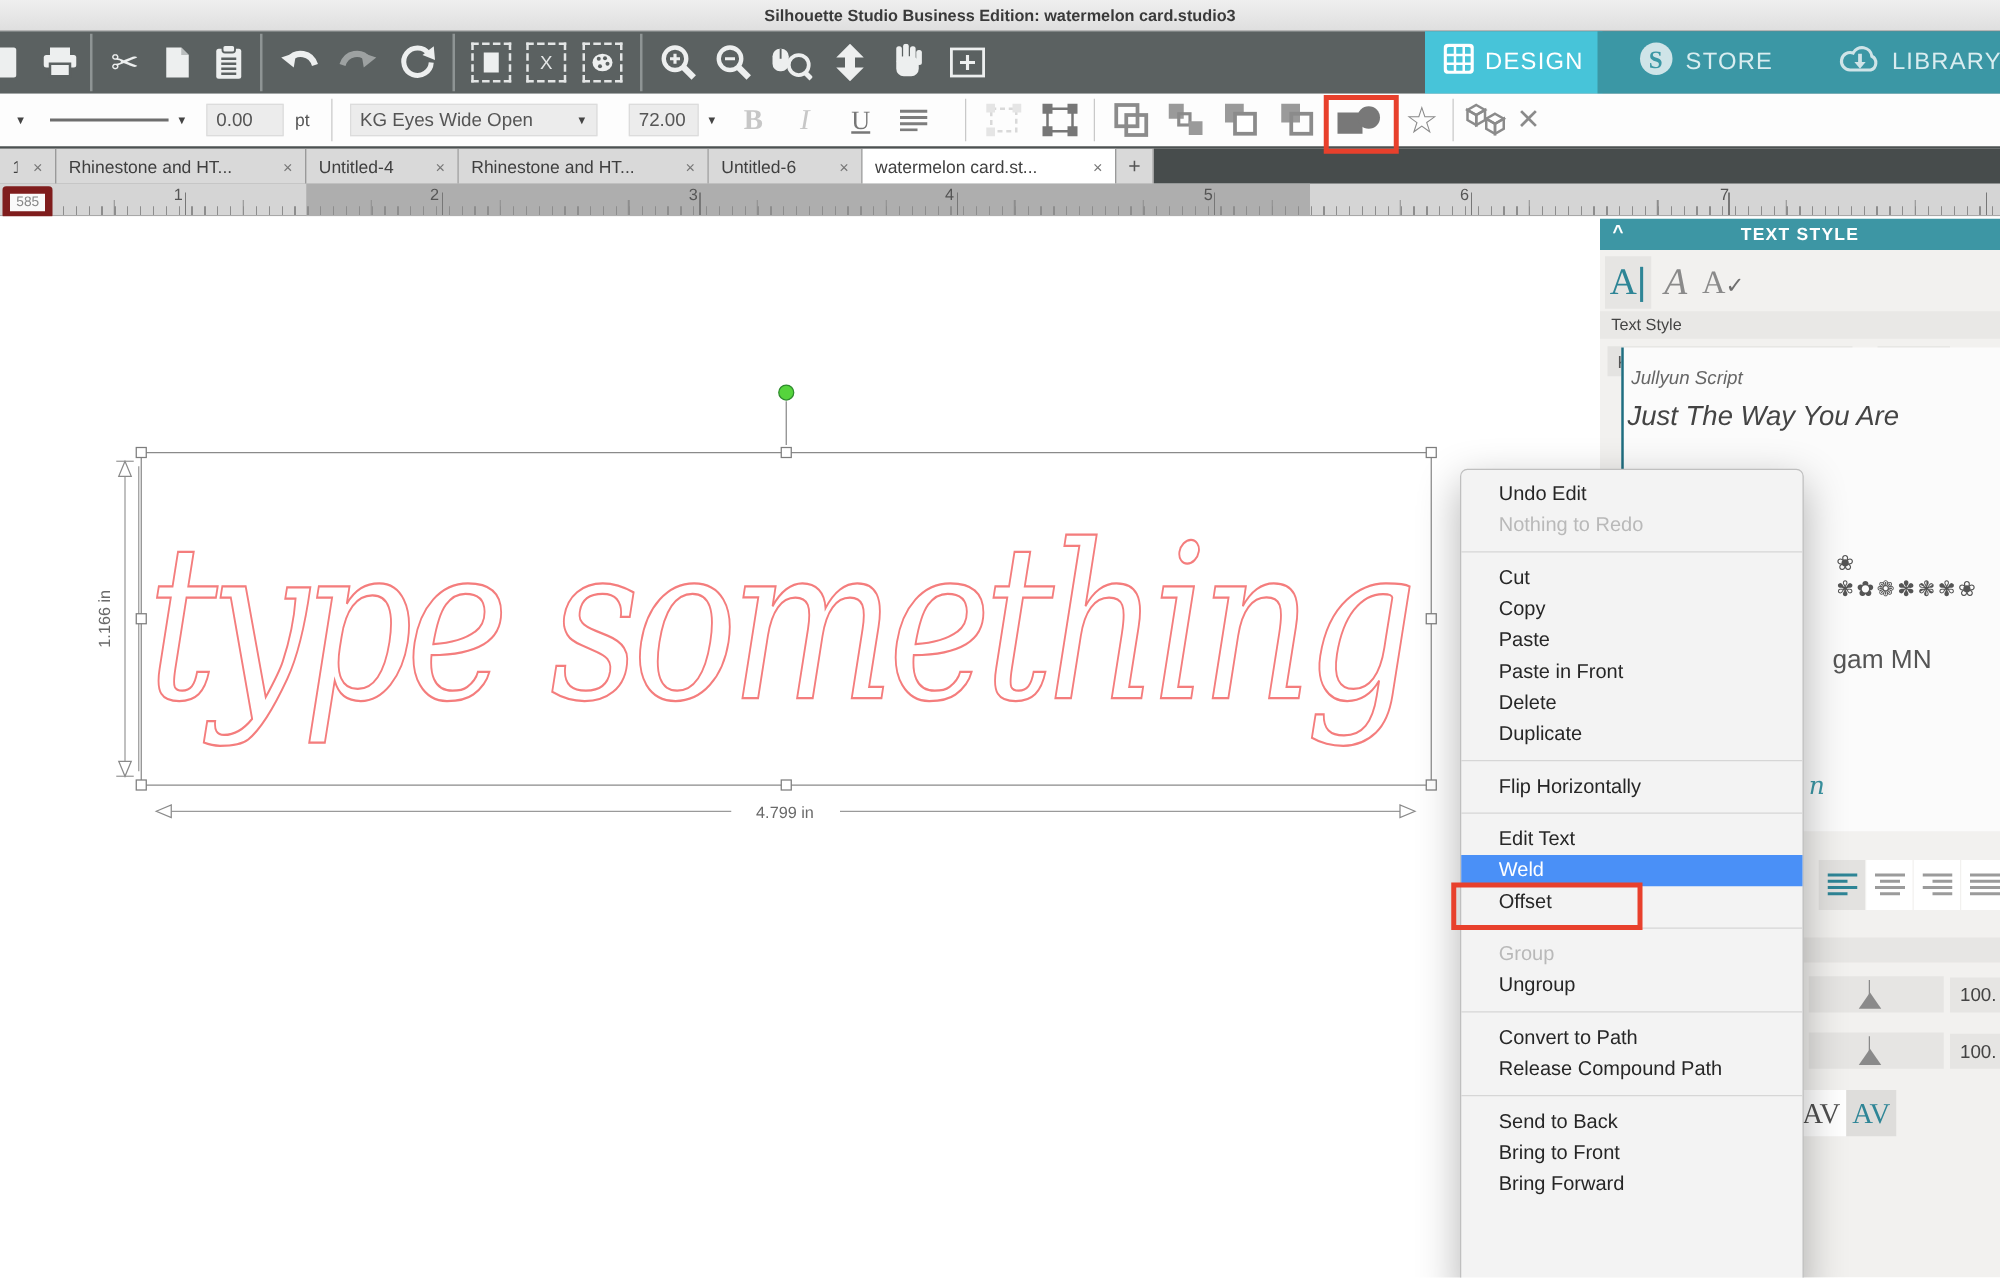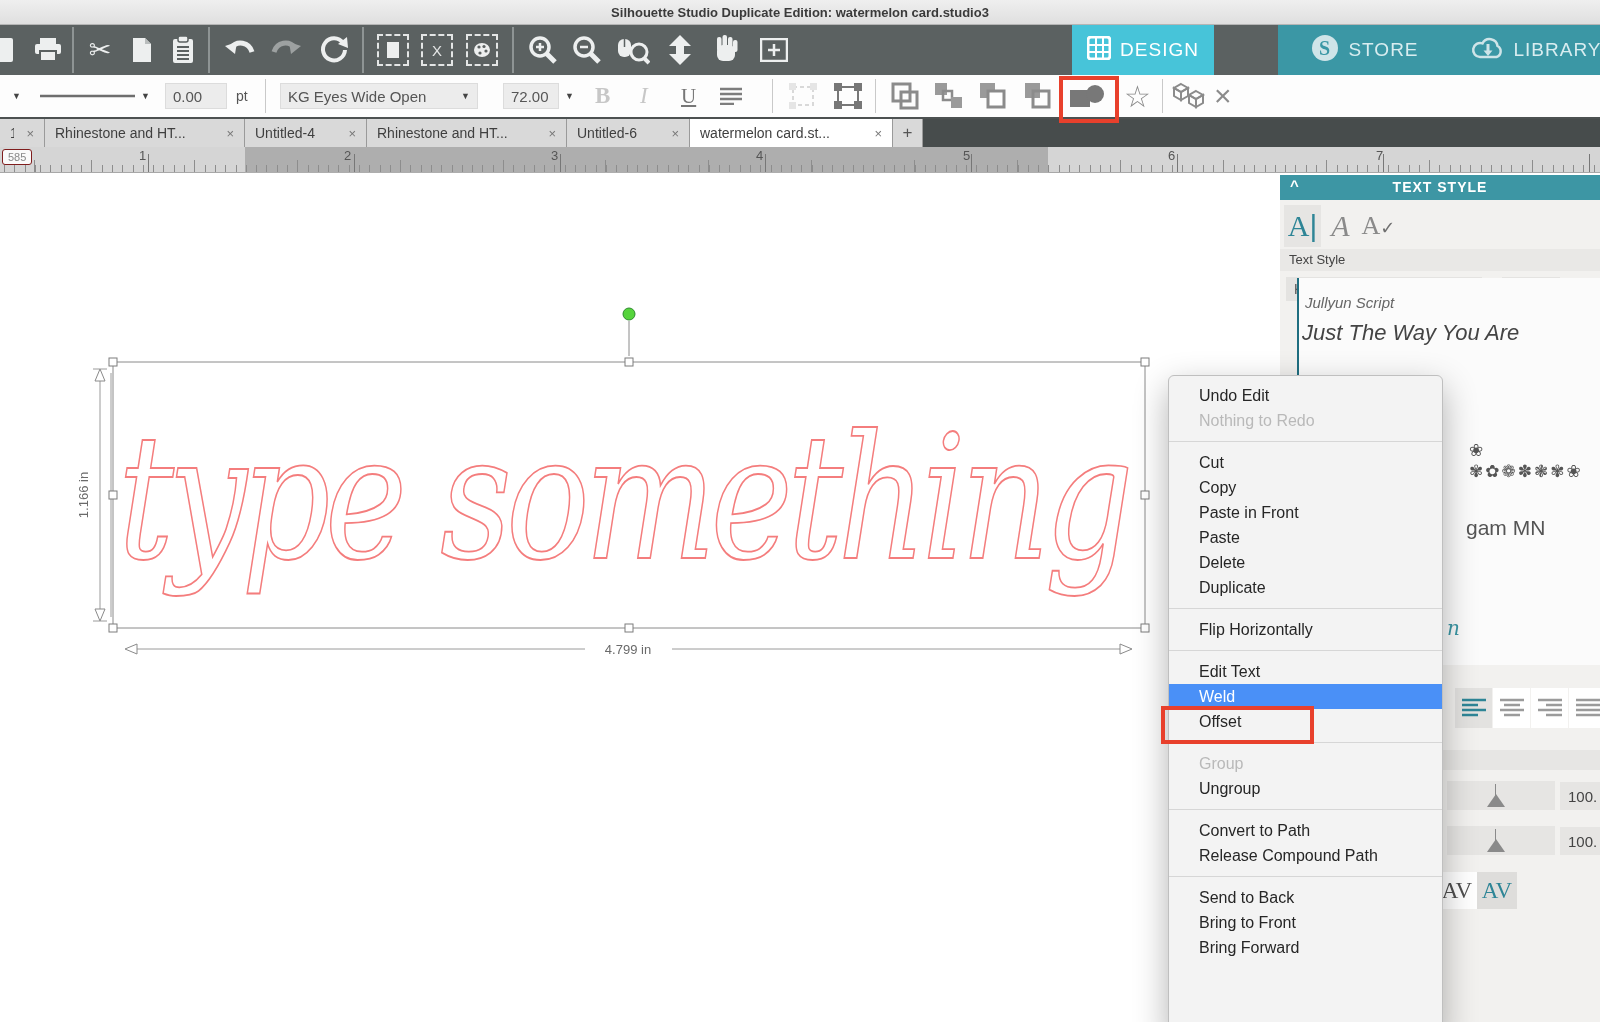--- a/index.html
+++ b/index.html
@@ -13,21 +13,21 @@
 
   
   #toolbar1 { left:0; top:25px; width:1600px; height:50px; background:#5b6161; }
   .t1sep { position:absolute; top:2px; width:2px; height:46px; background:#8e9494; }
   .t1icon { position:absolute; top:0; height:50px; display:flex; align-items:center; justify-content:center; color:#edefef; }
   .t1icon svg { display:block; }
   .dashedbox { width:32px; height:32px; border:2px dashed #e4e6e6; display:flex; align-items:center; justify-content:center; color:#e4e6e6; font-size:15px; }
 
   
   .navtab { position:absolute; top:25px; height:50px; display:flex; align-items:center; justify-content:center; gap:9px; color:#d9edf0; font-size:19px; letter-spacing:1px; }
-  #tab-design { left:1072px; width:142px; background:#47c4d9; color:#ffffff; }
+  #tab-design { left:1140px; width:142px; background:#47c4d9; color:#ffffff; }
   #tab-store  { left:1278px; width:174px; background:#3b97a5; }
   #tab-library{ left:1452px; width:168px; background:#3b97a5; }
 
   
   #toolbar2 { left:0; top:75px; width:1600px; height:44px; background:#fdfdfd; border-bottom:2px solid #4c5151; }
   .t2 { position:absolute; top:0; height:42px; display:flex; align-items:center; color:#6b6b6b; }
   .t2sep { position:absolute; top:4px; width:1px; height:34px; background:#c9c9c9; }
   .fieldbox { background:#ececec; border:1px solid #dcdcdc; height:26px; display:flex; align-items:center; padding:0 7px; font-size:15px; color:#555; }
   .caret { font-size:9px; color:#444; margin-left:6px; }
 
@@ -41,21 +41,21 @@
   
   #ruler { left:0; top:147px; width:1600px; height:26px; background:#d5d5d5; border-bottom:1px solid #a8a8a8; }
   #ruler-dark { position:absolute; left:245px; top:0; width:803px; height:26px; background:#aeaeae; }
   .ticks-minor { position:absolute; left:0; bottom:0; width:1600px; height:7px;
      background:repeating-linear-gradient(to right,#8d8d8d 0 1px,transparent 1px 10.29px); background-position:40px 0; }
   .ticks-mid { position:absolute; left:0; bottom:0; width:1600px; height:12px;
      background:repeating-linear-gradient(to right,#8d8d8d 0 1px,transparent 1px 102.9px); background-position:91px 0; }
   .ticks-major { position:absolute; left:0; bottom:0; width:1600px; height:18px;
      background:repeating-linear-gradient(to right,#777 0 1px,transparent 1px 205.8px); background-position:148px 0; }
   .rnum { position:absolute; top:1px; font-size:13px; color:#555; }
-  #ruler-origin { position:absolute; left:2px; top:2px; background:#fafafa; border:1px solid #7f1d1d; border-radius:3px; font-size:11px; color:#888; padding:1px 5px; }
+  #ruler-origin { position:absolute; left:2px; top:2px; background:#fafafa; border:6px solid #7f1d1d; border-radius:3px; font-size:11px; color:#888; padding:1px 5px; }
 
   
   #canvas { left:0; top:173px; width:1600px; height:849px; background:#ffffff; }
 
   
   #panel { left:1280px; top:175px; width:320px; height:847px; background:#f2f1ef; }
   #panel-header { position:absolute; left:0; top:0; width:320px; height:25px; background:#3d96a4; color:#fff; }
   #panel-header .ttl { position:absolute; left:0; width:320px; text-align:center; font-size:14px; font-weight:bold; letter-spacing:1px; line-height:25px; }
   #panel-header .chev { position:absolute; left:10px; top:2px; font-size:15px; font-weight:bold; }
   .ptile { position:absolute; top:30px; width:37px; height:42px; display:flex; align-items:center; justify-content:center; }
@@ -84,21 +84,21 @@
   #redbox-menu { left:1161px; top:706px; width:153px; height:38px; }
 
   .serifA { font-family:"Liberation Serif",serif; }
 </style>
 </head>
 <body>
 
 <div id="app">
 
   <div id="titlebar" class="abs">
-    <span>Silhouette Studio Duplicate Edition: watermelon card.studio3</span>
+    <span>Silhouette Studio Business Edition: watermelon card.studio3</span>
   </div>
 
   <div id="toolbar1" class="abs">
     <div class="t1icon" style="left:-12px;width:30px;">
       <svg width="24" height="28">
           <rect x="2" y="2" width="20" height="24" rx="2" fill="#edefef"></rect>
         </svg>
     </div>
     <div class="t1icon" style="left:28px;width:40px;">
       <svg width="30" height="26">
@@ -520,22 +520,22 @@
     <div class="avbtn" style="left:157px;background:#ffffff;color:#4f4f4f;">AV</div>
     <div class="avbtn" style="left:197px;background:#dedddb;color:#2e8596;">AV</div>
   </div>
 
   <div id="menu" class="abs">
       <div class="mi">Undo Edit</div>
       <div class="mi disabled">Nothing to Redo</div>
       <div class="msep"></div>
       <div class="mi">Cut</div>
       <div class="mi">Copy</div>
+      <div class="mi">Paste</div>
       <div class="mi">Paste in Front</div>
-      <div class="mi">Paste</div>
       <div class="mi">Delete</div>
       <div class="mi">Duplicate</div>
       <div class="msep"></div>
       <div class="mi">Flip Horizontally</div>
       <div class="msep"></div>
       <div class="mi">Edit Text</div>
       <div class="mi selected">Weld</div>
       <div class="mi">Offset</div>
       <div class="msep"></div>
       <div class="mi disabled">Group</div>

